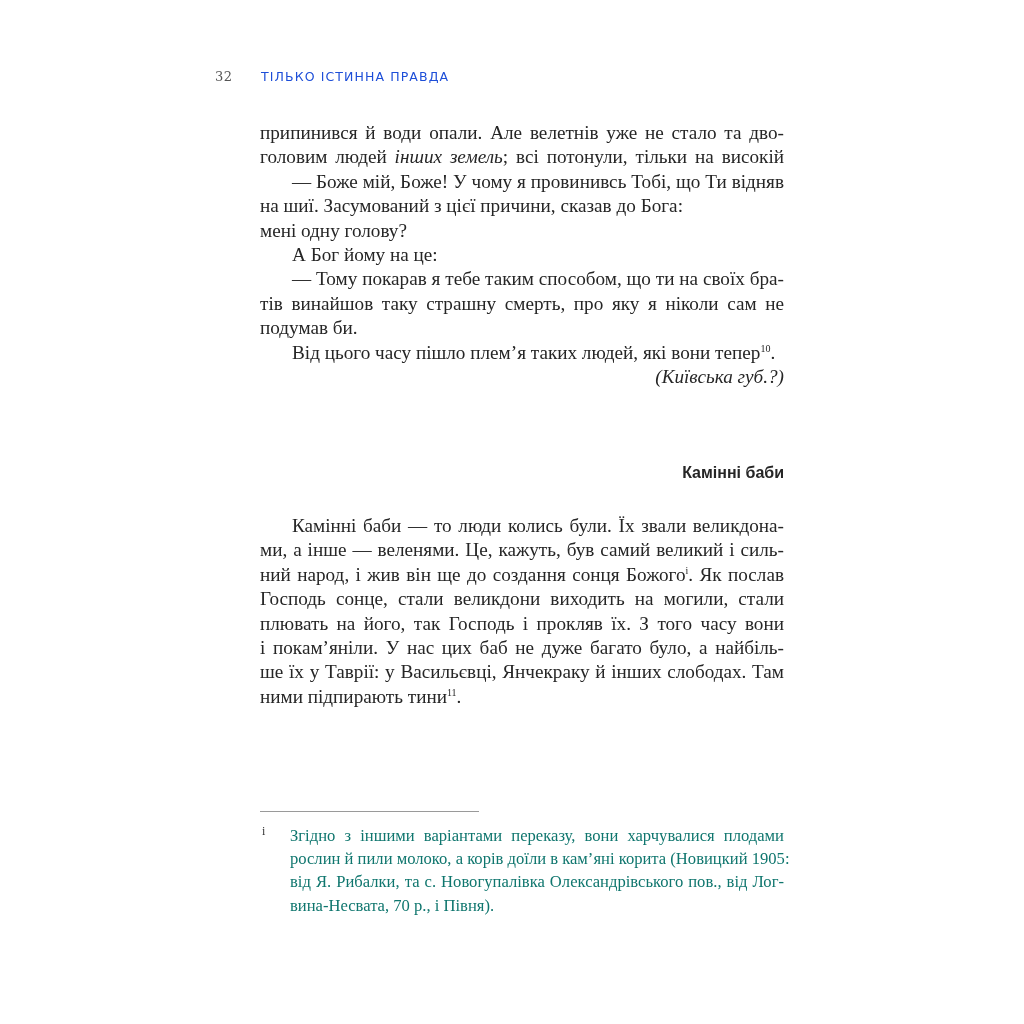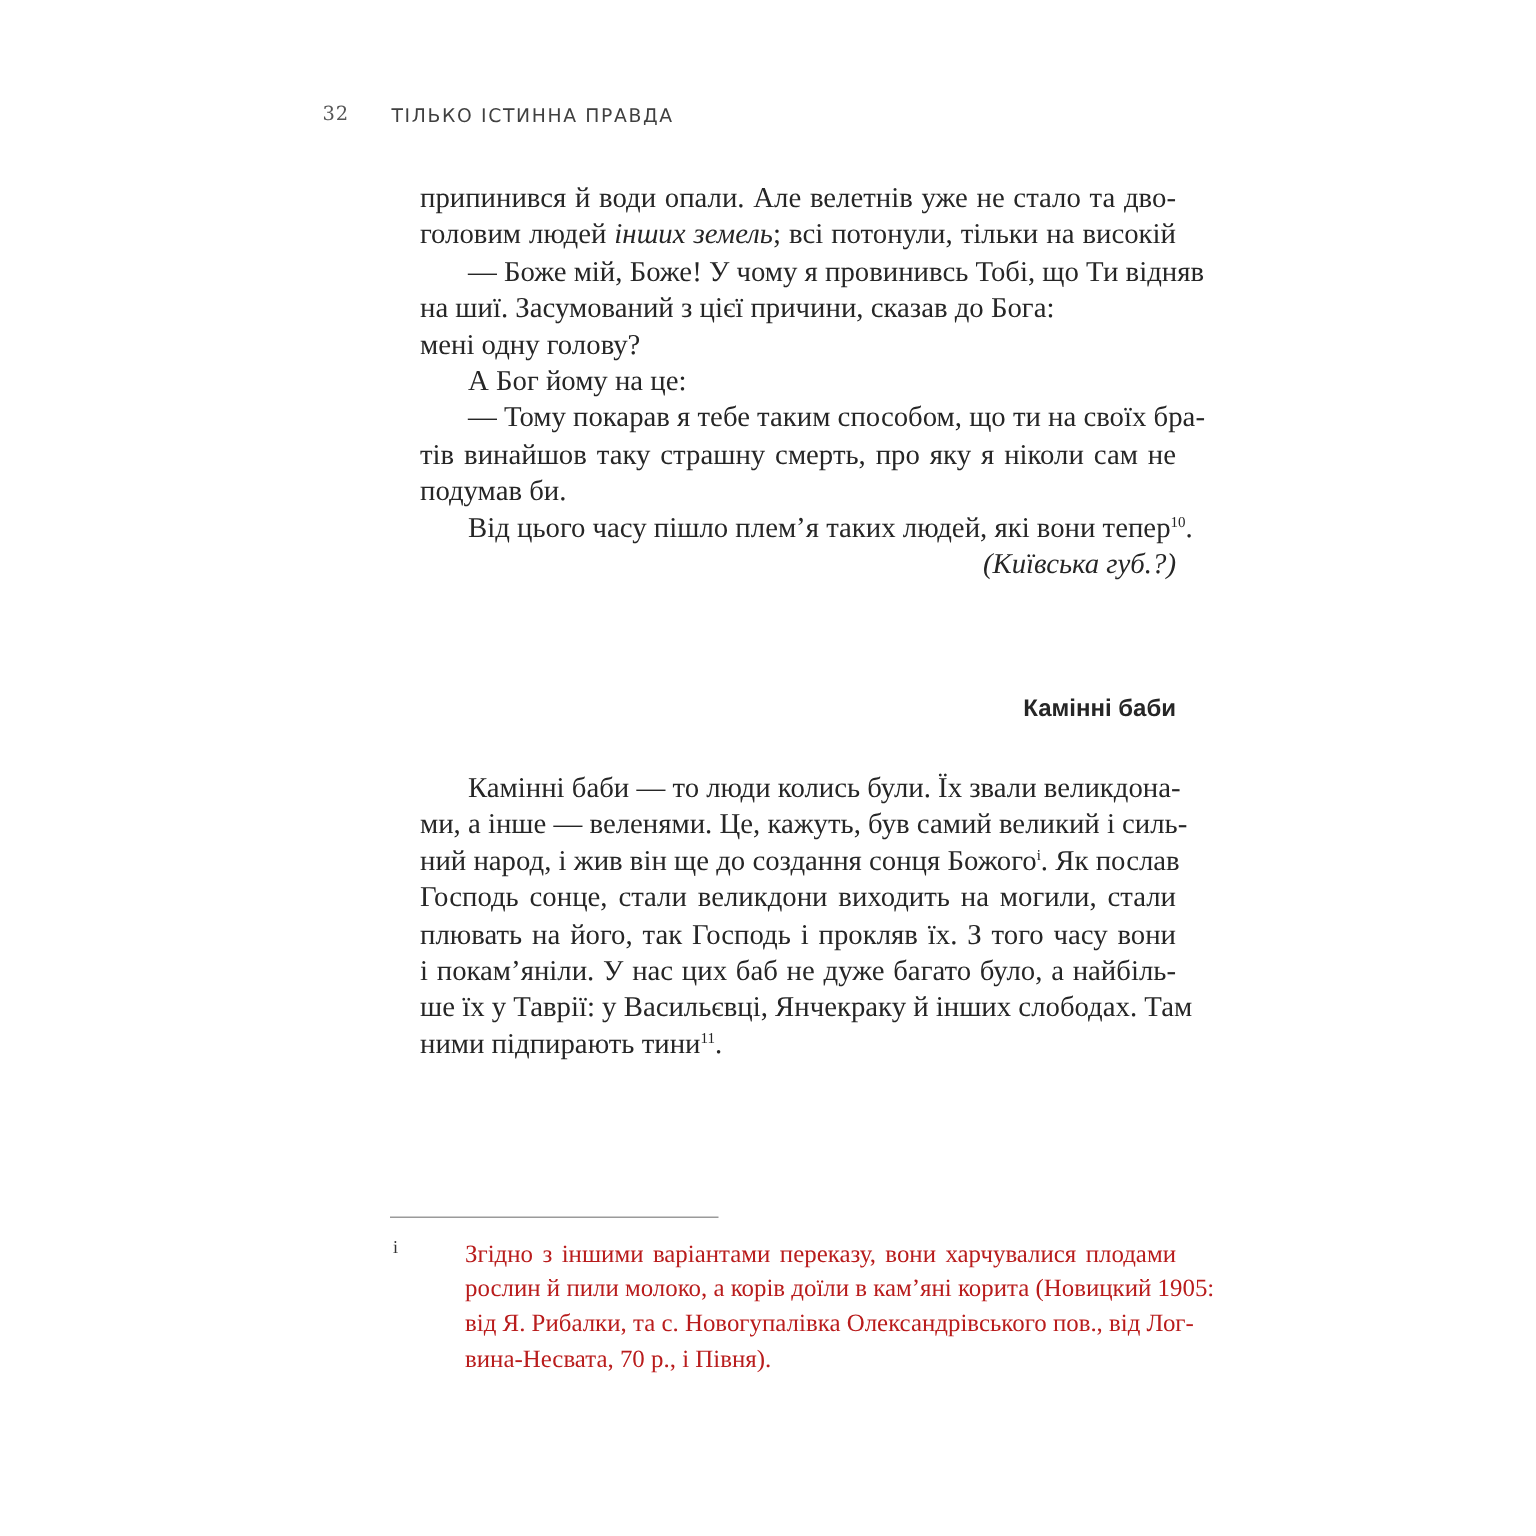--- a/index.html
+++ b/index.html
@@ -1,31 +1,31 @@
 <!DOCTYPE html>
 <html><head>
 <meta charset="utf-8">
 <style>
   html, body { margin: 0; padding: 0; background: #ffffff; }
   body { width: 1024px; height: 1024px; position: relative; overflow: hidden; }
   .page { position: absolute; left: 0; top: 0; width: 1024px; height: 1024px; color: #2a2a2a; }
   .running-head { position: absolute; left: 215px; top: 66px; height: 20px; display: flex; align-items: center; color: #555; }
   .folio { font-family: "DejaVu Serif", serif; font-size: 13px; letter-spacing: 0.5px; color: #555; width: 46px; }
-  .running-title { font-family: "DejaVu Sans", sans-serif; font-size: 12.5px; letter-spacing: 1.1px; color: #404040; }
+  .running-title { font-family: "DejaVu Sans", sans-serif; font-size: 12.5px; letter-spacing: 1.1px; color: #1d4ed8; }
   .text { position: absolute; left: 260px; width: 524px; font-family: "Liberation Serif", serif; font-size: 19.2px; line-height: 24.4px; color: #262626; }
-  .line { display: block; white-space: nowrap; text-align: justify; text-align-last: justify; height: 24.4px; margin-left: 20px; }
+  .line { display: block; white-space: nowrap; text-align: justify; text-align-last: justify; height: 24.4px; }
   .line.last { text-align-last: left; }
   .line.indent { padding-left: 32px; }
   .line.right { text-align: right; text-align-last: right; }
   .it { font-style: italic; }
   sup { font-size: 10px; line-height: 0; vertical-align: 7px; }
   .section-title { position: absolute; left: 260px; width: 524px; top: 464px; text-align: right; font-family: Liberation Sans, sans-serif; font-weight: bold; font-size: 16px; color: #262626; }
   .rule { position: absolute; left: 260px; top: 811px; width: 219px; height: 1px; background: #9a9a9a; }
   .fn-mark { position: absolute; left: 262px; top: 824px; font-family: "Liberation Serif", serif; font-size: 12px; color: #333; }
-  .footnote { position: absolute; left: 290px; width: 494px; top: 824px; font-family: "Liberation Serif", serif; font-size: 16.6px; line-height: 23.2px; color: #b91c1c; }
+  .footnote { position: absolute; left: 290px; width: 494px; top: 824px; font-family: "Liberation Serif", serif; font-size: 16.6px; line-height: 23.2px; color: #0f766e; }
   .footnote .line { height: 23.2px; }
 </style>
 </head>
 <body>
 
 <div class="page">
 
   <div class="running-head">
     <span class="folio">32</span>
     <span class="running-title">ТІЛЬКО ІСТИННА ПРАВДА</span>

